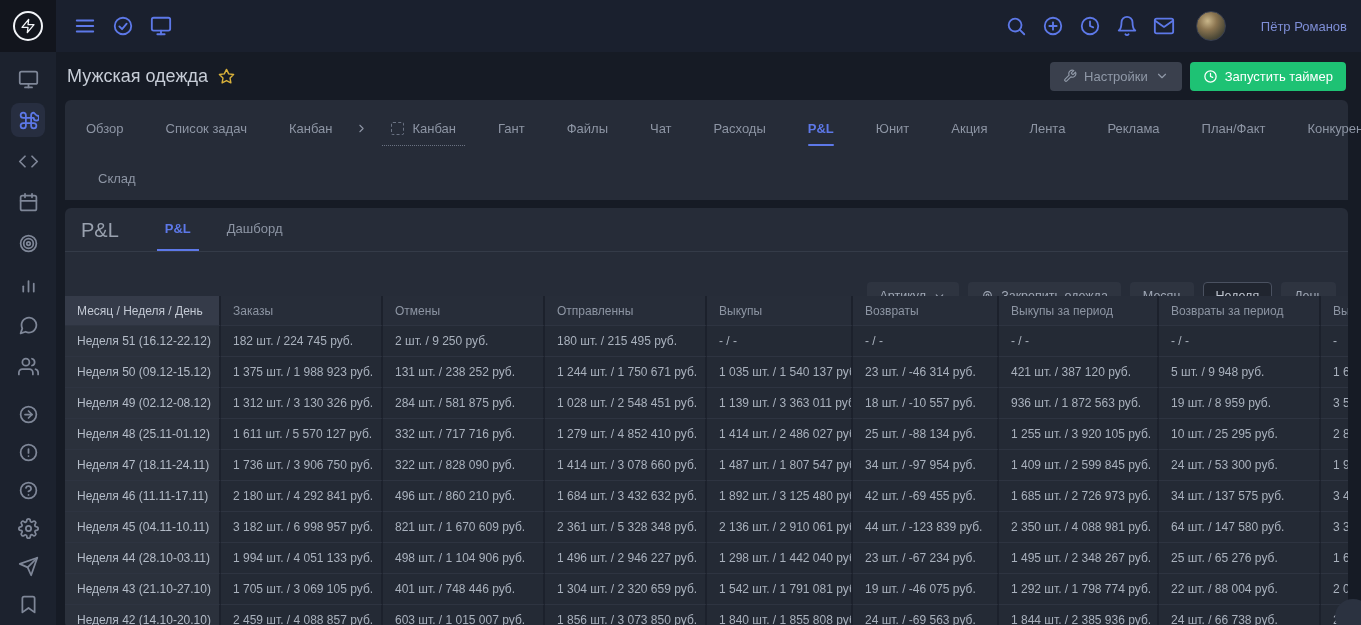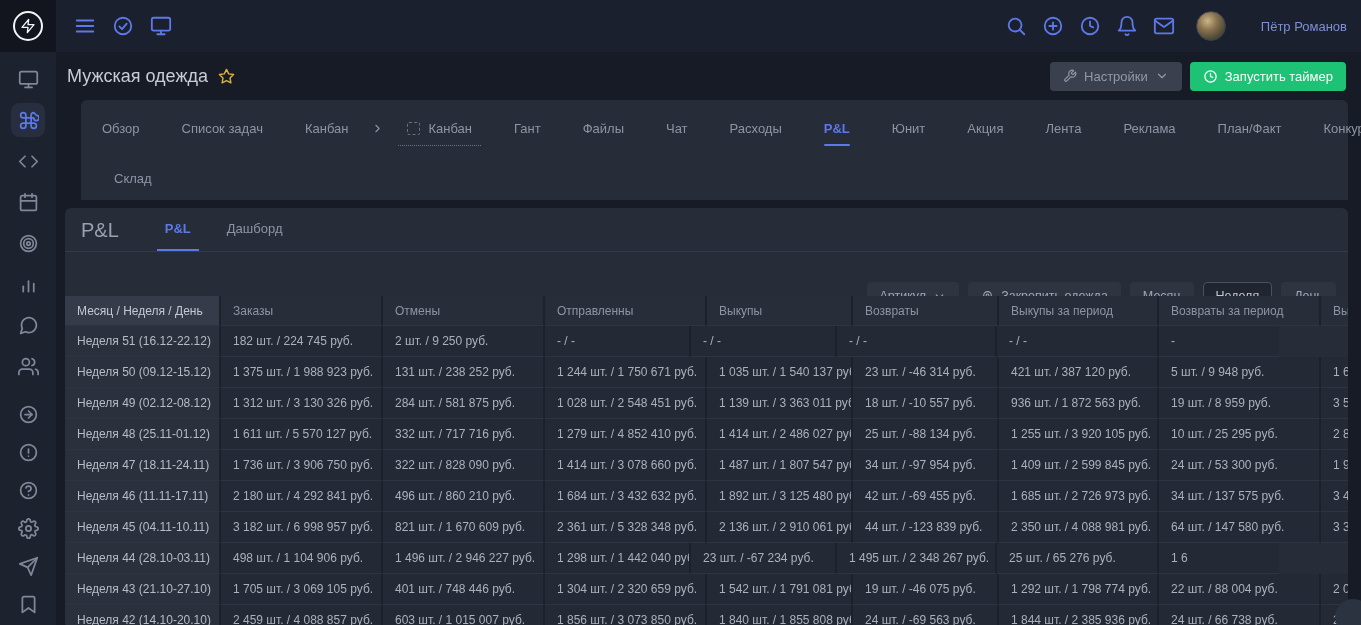--- a/index.html
+++ b/index.html
@@ -37,21 +37,21 @@
   .page-title { color:#c7cdd7; font-size:18px; font-weight:400; }
   .star-icon { width:17px; height:17px; stroke:#d9b13b; cursor:pointer; }
   .title-buttons { display:flex; gap:8px; }
   .btn { display:inline-flex; align-items:center; gap:7px; height:29px; padding:0 13px; border-radius:4px; font-size:13px; border:none; cursor:pointer; font-family:inherit; }
   .btn-settings { background:#3a404d; color:#9099a8; }
   .btn-settings svg { width:14px; height:14px; stroke:#9099a8; }
   .btn-timer { background:#1ec274; color:#ffffff; }
   .btn-timer svg { width:15px; height:15px; stroke:#ffffff; }
 
   
-  .tabs-panel { background:#262c38; border-radius:6px 6px 0 0;margin-left:16px; }
+  .tabs-panel { background:#262c38; border-radius:6px 6px 0 0; }
   .tabs-row { display:flex; align-items:stretch; height:56px; }
   .tabs-row.second { height:44px;padding-left:12px; }
   .tab { position:relative; display:flex; align-items:center; gap:8px; padding:0 21px; font-size:13px; color:#8d95a4; cursor:pointer; white-space:nowrap; }
   .tab.active { color:#5d78e8; font-weight:bold; }
   .tab.active::after { content:''; position:absolute; left:21px; right:21px; bottom:10px; height:2px; background:#5d78e8; border-radius:1px; }
   .tab.dotted::after { content:''; position:absolute; left:12px; right:12px; bottom:10px; border-bottom:1px dotted #6a7282; }
   .tab-chevron { display:flex; align-items:center; padding:0 2px; }
   .tab-chevron svg { width:13px; height:13px; stroke:#8d95a4; }
   .dashed-square { width:13px; height:13px; border:1px dashed #6a7282; border-radius:2px; flex:0 0 13px; }
 
@@ -382,20 +382,21 @@
             <div class="t-cell c5">Возвраты</div>
             <div class="t-cell c6">Выкупы за период</div>
             <div class="t-cell c7">Возвраты за период</div>
             <div class="t-cell c8">Вы</div>
           </div>
         <div id="table-body">
             <div class="t-row">
               <div class="t-cell c0">Неделя 51 (16.12-22.12)</div>
               <div class="t-cell c1">182 шт. / 224 745 руб.</div>
               <div class="t-cell c2">2 шт. / 9 250 руб.</div>
+              <div class="t-cell c3">180 шт. / 215 495 руб.</div>
               <div class="t-cell c4">- / -</div>
               <div class="t-cell c5">- / -</div>
               <div class="t-cell c6">- / -</div>
               <div class="t-cell c7">- / -</div>
               <div class="t-cell c8">-</div>
             </div>
             <div class="t-row">
               <div class="t-cell c0">Неделя 50 (09.12-15.12)</div>
               <div class="t-cell c1">1 375 шт. / 1 988 923 руб.</div>
               <div class="t-cell c2">131 шт. / 238 252 руб.</div>
@@ -456,20 +457,21 @@
               <div class="t-cell c2">821 шт. / 1 670 609 руб.</div>
               <div class="t-cell c3">2 361 шт. / 5 328 348 руб.</div>
               <div class="t-cell c4">2 136 шт. / 2 910 061 руб.</div>
               <div class="t-cell c5">44 шт. / -123 839 руб.</div>
               <div class="t-cell c6">2 350 шт. / 4 088 981 руб.</div>
               <div class="t-cell c7">64 шт. / 147 580 руб.</div>
               <div class="t-cell c8">3 3</div>
             </div>
             <div class="t-row">
               <div class="t-cell c0">Неделя 44 (28.10-03.11)</div>
+              <div class="t-cell c1">1 994 шт. / 4 051 133 руб.</div>
               <div class="t-cell c2">498 шт. / 1 104 906 руб.</div>
               <div class="t-cell c3">1 496 шт. / 2 946 227 руб.</div>
               <div class="t-cell c4">1 298 шт. / 1 442 040 руб.</div>
               <div class="t-cell c5">23 шт. / -67 234 руб.</div>
               <div class="t-cell c6">1 495 шт. / 2 348 267 руб.</div>
               <div class="t-cell c7">25 шт. / 65 276 руб.</div>
               <div class="t-cell c8">1 6</div>
             </div>
             <div class="t-row">
               <div class="t-cell c0">Неделя 43 (21.10-27.10)</div>

